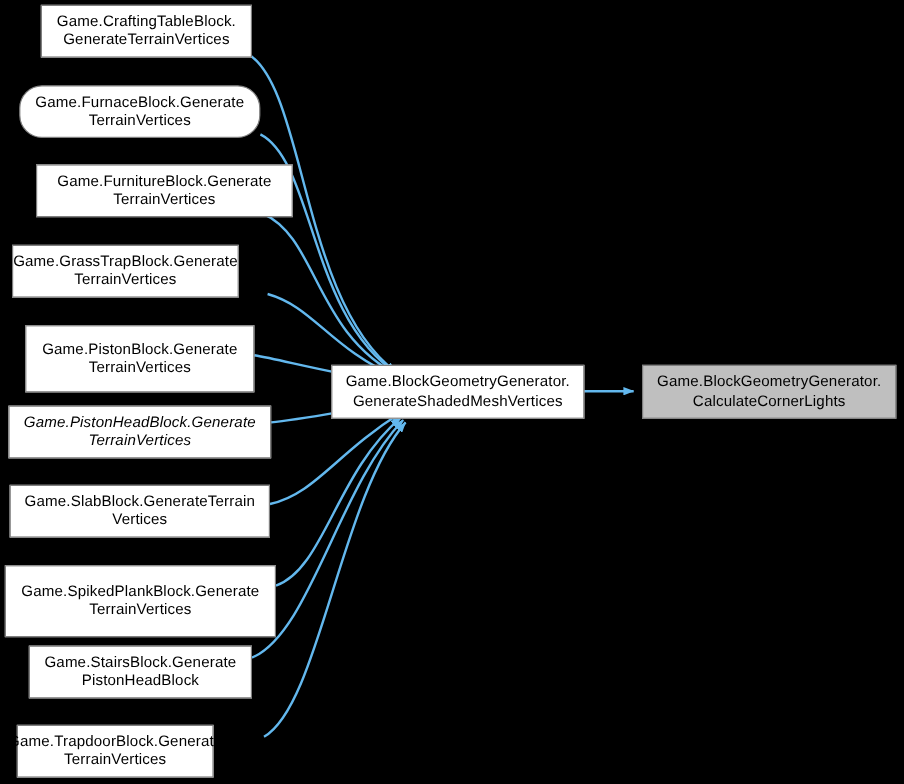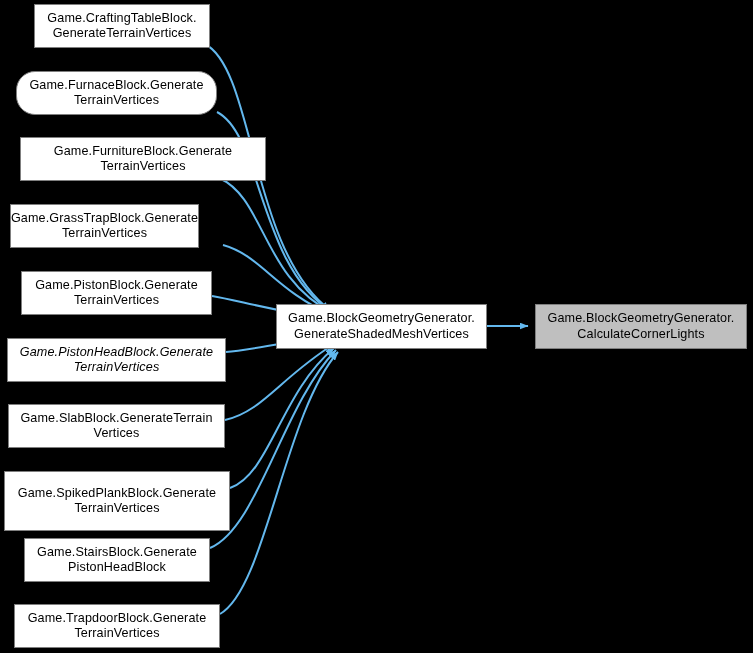--- a/index.html
+++ b/index.html
@@ -75,49 +75,49 @@
 
   <div id="nodes">
       <div class="node" style="left: 34px; top: 4px; width: 176px; height: 44px;">
         <span class="label">Game.CraftingTableBlock.
 GenerateTerrainVertices</span>
       </div>
       <div class="node" style="left: 16px; top: 71px; width: 201px; height: 44px; border-radius: 19px;">
         <span class="label">Game.FurnaceBlock.Generate
 TerrainVertices</span>
       </div>
-      <div class="node" style="left: 20px; top: 137px; width: 246px; height: 44px;">
+      <div class="node" style="left: 30px; top: 137px; width: 214px; height: 44px;">
         <span class="label">Game.FurnitureBlock.Generate
 TerrainVertices</span>
       </div>
       <div class="node" style="left: 10px; top: 204px; width: 189px; height: 44px;">
         <span class="label">Game.GrassTrapBlock.Generate
 TerrainVertices</span>
       </div>
-      <div class="node" style="left: 21px; top: 271px; width: 191px; height: 44px;">
+      <div class="node" style="left: 21px; top: 271px; width: 191px; height: 56px;">
         <span class="label">Game.PistonBlock.Generate
 TerrainVertices</span>
       </div>
       <div class="node" style="left: 7px; top: 338px; width: 219px; height: 44px; font-style: italic;">
         <span class="label">Game.PistonHeadBlock.Generate
 TerrainVertices</span>
       </div>
       <div class="node" style="left: 8px; top: 404px; width: 217px; height: 44px;">
         <span class="label">Game.SlabBlock.GenerateTerrain
 Vertices</span>
       </div>
       <div class="node" style="left: 4px; top: 471px; width: 226px; height: 60px;">
         <span class="label">Game.SpikedPlankBlock.Generate
 TerrainVertices</span>
       </div>
       <div class="node" style="left: 24px; top: 538px; width: 186px; height: 44px;">
         <span class="label">Game.StairsBlock.Generate
 PistonHeadBlock</span>
       </div>
-      <div class="node" style="left: 14px; top: 604px; width: 206px; height: 44px;">
+      <div class="node" style="left: 14px; top: 604px; width: 164px; height: 44px;">
         <span class="label">Game.TrapdoorBlock.Generate
 TerrainVertices</span>
       </div>
       <div class="node" style="left: 276px; top: 304px; width: 211px; height: 45px;">
         <span class="label">Game.BlockGeometryGenerator.
 GenerateShadedMeshVertices</span>
       </div>
       <div class="node highlight" style="left: 535px; top: 304px; width: 212px; height: 45px;">
         <span class="label">Game.BlockGeometryGenerator.
 CalculateCornerLights</span>

